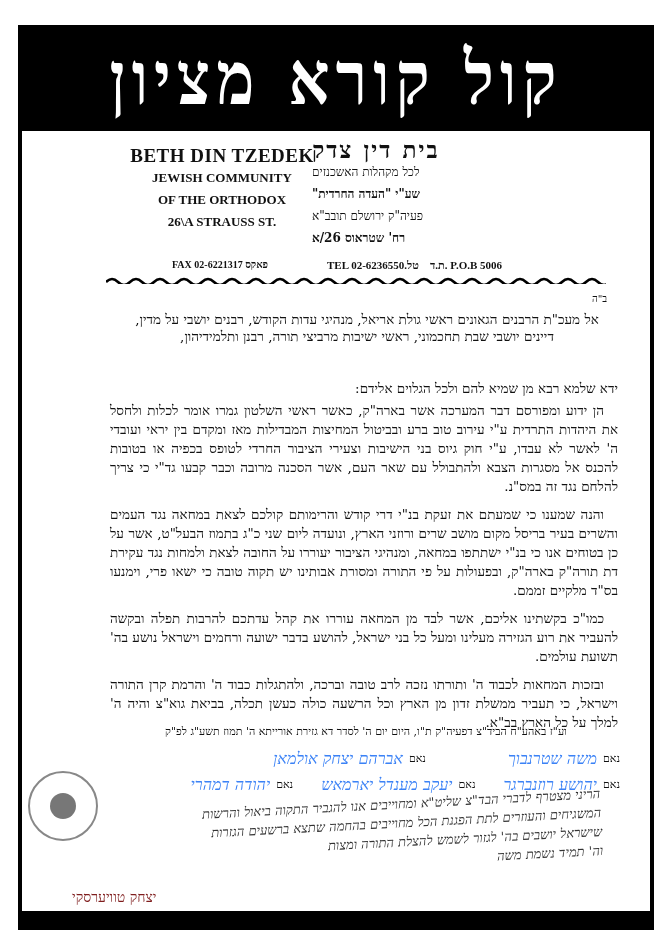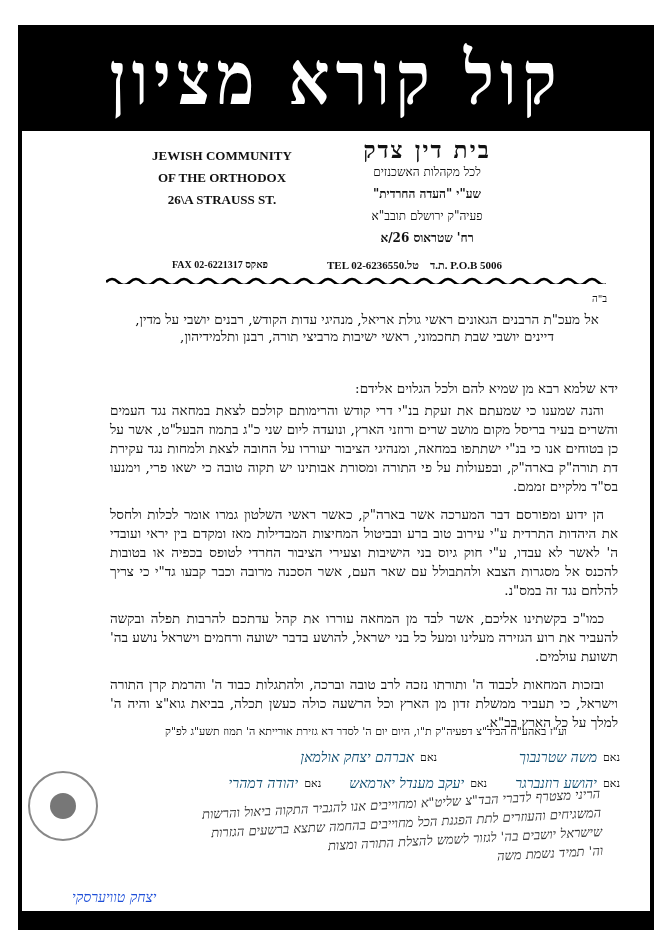--- a/index.html
+++ b/index.html
@@ -4,53 +4,54 @@
   <style>
     html, body { margin: 0; padding: 0; background: #ffffff; }
     body { width: 670px; height: 951px; position: relative; overflow: hidden; font-family: "DejaVu Serif", serif; color: #111; }
     .page { position: absolute; left: 18px; top: 25px; width: 636px; height: 905px; background: #000; }
     .banner { position: absolute; left: 0; top: 0; width: 636px; height: 108px; display: flex; align-items: center; justify-content: center; }
     .banner-title { color: #fff; font-family: "DejaVu Serif", serif; font-weight: bold; font-size: 64px; letter-spacing: 6px; direction: rtl; transform: scaleY(1.15); }
     .sheet { position: absolute; left: 4px; top: 106px; width: 628px; height: 780px; background: #fff; }
     .lh-en { position: absolute; left: 95px; top: 14px; width: 210px; text-align: center; font-family: "Liberation Serif", serif; font-weight: bold; line-height: 22px; }
     .lh-en .t1 { font-size: 19px; letter-spacing: 0.5px; }
     .lh-en .t2 { font-size: 13px; }
-    .lh-he { position: absolute; left: 290px; top: 8px; width: 230px; text-align: center; direction: rtl; font-family: "DejaVu Serif", serif; line-height: 22px; }
+    .lh-he { position: absolute; left: 290px; top: 8px; width: 230px; text-align: left; direction: rtl; font-family: "DejaVu Serif", serif; line-height: 22px; }
     .lh-he .t1 { font-size: 23px; font-weight: bold; letter-spacing: 2px; }
     .lh-he .t2 { font-size: 12px; }
     .lh-he .b { font-weight: bold; }
     .fax { position: absolute; left: 150px; top: 128px; font-family: "Liberation Serif", serif; font-weight: bold; font-size: 10px; }
     .tel { position: absolute; left: 305px; top: 128px; font-family: "Liberation Serif", serif; font-weight: bold; font-size: 11px; }
     .pob { position: absolute; left: 408px; top: 128px; font-family: "Liberation Serif", serif; font-weight: bold; font-size: 11px; }
     .wavy { position: absolute; left: 84px; top: 145px; width: 500px; height: 8px; }
     .bh { position: absolute; left: 570px; top: 162px; font-size: 10px; direction: rtl; }
     .address { position: absolute; left: 90px; top: 180px; width: 510px; text-align: center; direction: rtl; font-size: 13.5px; line-height: 17px; }
     .address .bold { font-weight: bold; }
     .body-text { position: absolute; left: 88px; top: 248px; width: 508px; direction: rtl; text-align: justify; font-size: 13.5px; line-height: 19px; }
     .body-text p { margin: 0 0 9px 0; }
     .body-text .greet { margin-bottom: 3px; }
     .indent { text-indent: 14px; }
     .closing { position: absolute; left: 90px; top: 594px; width: 508px; text-align: center; direction: rtl; font-size: 11px; }
     .sig-row { position: absolute; direction: rtl; font-size: 11px; display: flex; align-items: center; gap: 6px; }
-    .sig-hand { font-family: "DejaVu Serif", serif; font-style: italic; color: #0c4a6e; font-size: 14px; }
+    .sig-hand { font-family: "DejaVu Serif", serif; font-style: italic; color: #3b82f6; font-size: 16px; }
     .stamp { position: absolute; left: 6px; top: 640px; width: 66px; height: 66px; border-radius: 50%; border: 2px solid #888; display: flex; align-items: center; justify-content: center; }
     .stamp-inner { width: 26px; height: 26px; border-radius: 50%; background: #777; }
     .handnote { position: absolute; left: 80px; top: 666px; width: 500px; direction: rtl; font-family: "DejaVu Serif", serif; font-style: italic; color: #333; font-size: 13px; line-height: 19px; text-align: right; transform: rotate(-3deg); }
-    .handsign { position: absolute; left: 50px; top: 758px; font-family: "DejaVu Serif", serif; font-style: italic; color: #1d4ed8; font-size: 14px; direction: rtl; }
+    .handsign { position: absolute; left: 50px; top: 758px; font-family: "DejaVu Serif", serif; color: #7f1d1d; font-size: 14px; direction: rtl; }
   </style>
 </head>
 <body>
 
 <div class="page">
   <div class="banner">
     <div class="banner-title">קול קורא מציון</div>
   </div>
 
   <div class="sheet">
     <div class="lh-en">
+      <div class="t1">BETH DIN TZEDEK</div>
       <div class="t2">JEWISH COMMUNITY</div>
       <div class="t2">OF THE ORTHODOX</div>
       <div class="t2">26\A STRAUSS ST.</div>
     </div>
 
     <div class="lh-he">
       <div class="t1">בית דין צדק</div>
       <div class="t2">לכל מקהלות האשכנזים</div>
       <div class="t2 b">שע"י "העדה החרדית"</div>
       <div class="t2">פעיה"ק ירושלם תובב"א</div>
@@ -67,22 +68,22 @@
 
     <div class="bh">ב"ה</div>
 
     <div class="address">
       <div>אל מעכ"ת הרבנים הגאונים ראשי גולת אריאל, מנהיגי עדות הקודש, רבנים יושבי על מדין,</div>
       <div>דיינים יושבי שבת תחכמוני, ראשי ישיבות מרביצי תורה, רבנן ותלמידיהון,</div>
     </div>
 
     <div class="body-text">
       <p class="greet">ידא שלמא רבא מן שמיא להם ולכל הגלוים אלידם:</p>
+      <p class="indent">הן ידוע ומפורסם דבר המערכה אשר בארה"ק, כאשר ראשי השלטון גמרו אומר לכלות ולחסל את היהדות התרדית ע"י עירוב טוב ברע ובביטול המחיצות המבדילות מאז ומקדם בין יראי ועובדי ה' לאשר לא עבדו, ע"י חוק גיוס בני הישיבות וצעירי הציבור החרדי לטופס בכפיה או בטובות להכנס אל מסגרות הצבא ולהתבולל עם שאר העם, אשר הסכנה מרובה וכבר קבעו גד"י כי צריך להלחם נגד זה במס"נ.</p>
       <p class="indent">והנה שמענו כי שמעתם את זעקת בנ"י דרי קודש והרימותם קולכם לצאת במחאה נגד העמים והשרים בעיר בריסל מקום מושב שרים ורוזני הארץ, ונועדה ליום שני כ"ג בתמוז הבעל"ט, אשר על כן בטוחים אנו כי בנ"י ישתתפו במחאה, ומנהיגי הציבור יעוררו על החובה לצאת ולמחות נגד עקירת דת תורה"ק בארה"ק, ובפעולות על פי התורה ומסורת אבותינו יש תקוה טובה כי ישאו פרי, וימנעו בס"ד מלקיים זממם.</p>
-      <p class="indent">הן ידוע ומפורסם דבר המערכה אשר בארה"ק, כאשר ראשי השלטון גמרו אומר לכלות ולחסל את היהדות התרדית ע"י עירוב טוב ברע ובביטול המחיצות המבדילות מאז ומקדם בין יראי ועובדי ה' לאשר לא עבדו, ע"י חוק גיוס בני הישיבות וצעירי הציבור החרדי לטופס בכפיה או בטובות להכנס אל מסגרות הצבא ולהתבולל עם שאר העם, אשר הסכנה מרובה וכבר קבעו גד"י כי צריך להלחם נגד זה במס"נ.</p>
       <p class="indent">כמו"כ בקשתינו אליכם, אשר לבד מן המחאה עוררו את קהל עדתכם להרבות תפלה ובקשה להעביר את רוע הגזירה מעלינו ומעל כל בני ישראל, להושע בדבר ישועה ורחמים וישראל נושע בה' תשועת עולמים.</p>
       <p class="indent">ובזכות המחאות לכבוד ה' ותורתו נזכה לרב טובה וברכה, ולהתגלות כבוד ה' והרמת קרן התורה וישראל, כי תעביר ממשלת זדון מן הארץ וכל הרשעה כולה כעשן תכלה, בביאת גוא"צ והיה ה' למלך על כל הארץ בב"א.</p>
     </div>
 
     <div class="closing">וע"ז באהע"ח הביד"צ דפעיה"ק ת"ו, היום יום ה' לסדר דא גזירת אורייתא ה' תמוז תשע"ג לפ"ק</div>
 
     <div class="sig-row" style="right: 30px; top: 618px;">
       <span>נאם</span>
       <span class="sig-hand">משה שטרנבוך</span>
       <span style="width:70px"></span>

